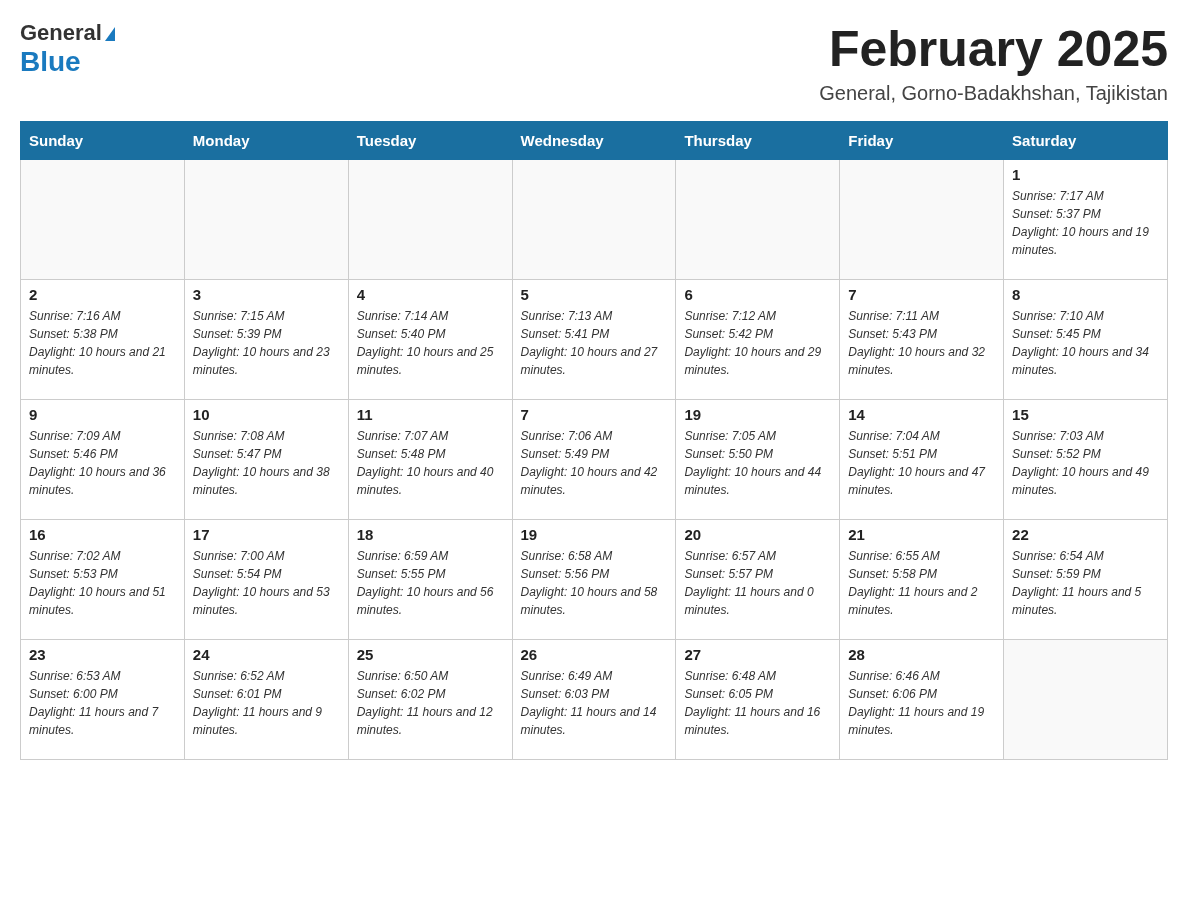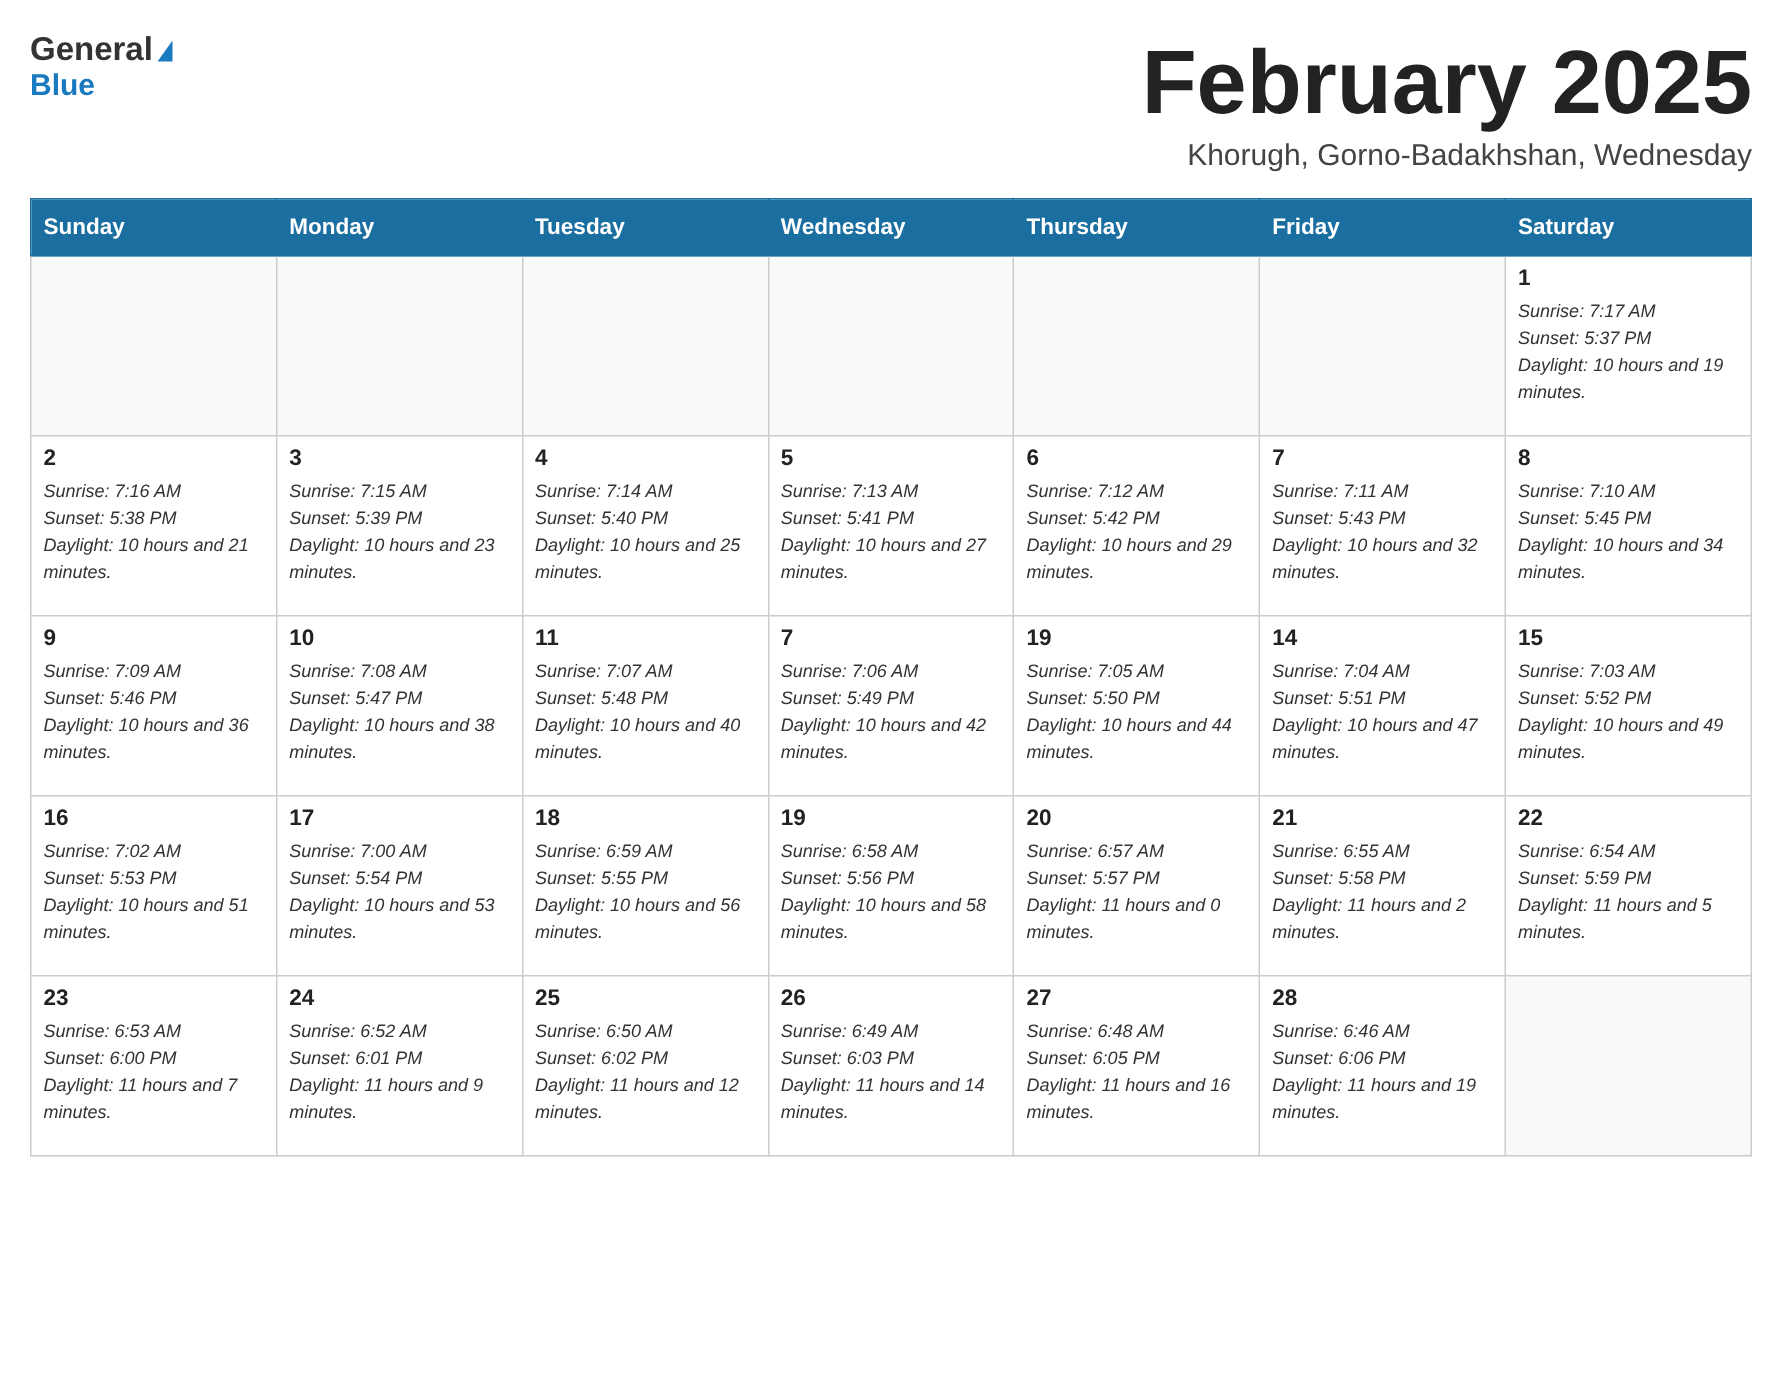--- a/index.html
+++ b/index.html
@@ -20,40 +20,40 @@
       display: flex;
       flex-direction: column;
       align-items: flex-start;
     }
     .logo-general {
       font-size: 22px;
       font-weight: bold;
       color: #333;
     }
     .logo-blue {
-      font-size: 20px;
+      font-size: 28px;
       font-weight: bold;
       color: #1a7abf;
     }
     .logo-triangle {
       display: inline-block;
       width: 0;
       height: 0;
       border-left: 10px solid transparent;
       border-bottom: 14px solid #1a7abf;
       margin-left: 3px;
       vertical-align: middle;
       position: relative;
       top: -2px;
     }
     .title-block {
       text-align: right;
     }
     .title-block h1 {
-      font-size: 60px;
+      font-size: 50px;
       font-weight: bold;
       color: #222;
     }
     .title-block h2 {
       font-size: 20px;
       font-weight: normal;
       color: #444;
       margin-top: 4px;
     }
     .calendar {
@@ -105,21 +105,21 @@
   <div class="logo">
     <div>
       <span class="logo-general">General</span><span class="logo-triangle"></span>
     </div>
     <div>
       <span class="logo-blue">Blue</span>
     </div>
   </div>
   <div class="title-block">
     <h1>February 2025</h1>
-    <h2>Khorugh, Gorno-Badakhshan, Wednesday</h2>
+    <h2>General, Gorno-Badakhshan, Tajikistan</h2>
   </div>
 </div>
 
 <table class="calendar">
   <thead>
     <tr>
       <th>Sunday</th>
       <th>Monday</th>
       <th>Tuesday</th>
       <th>Wednesday</th>

